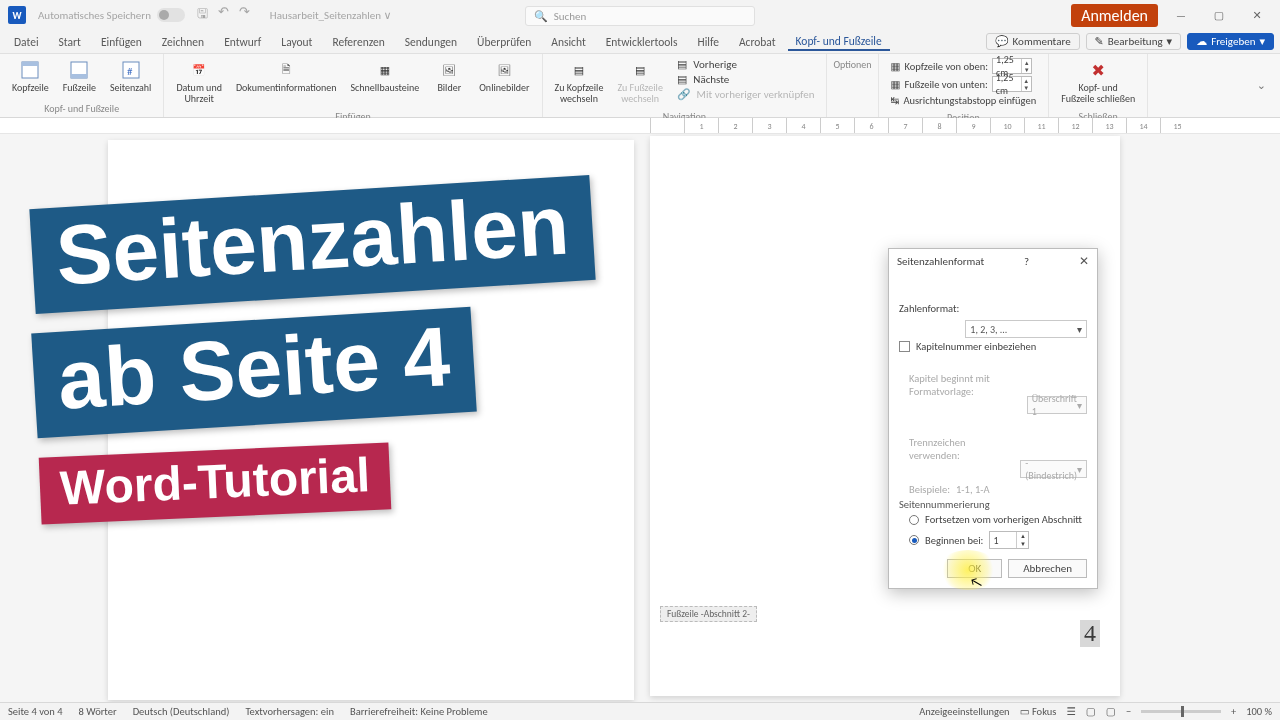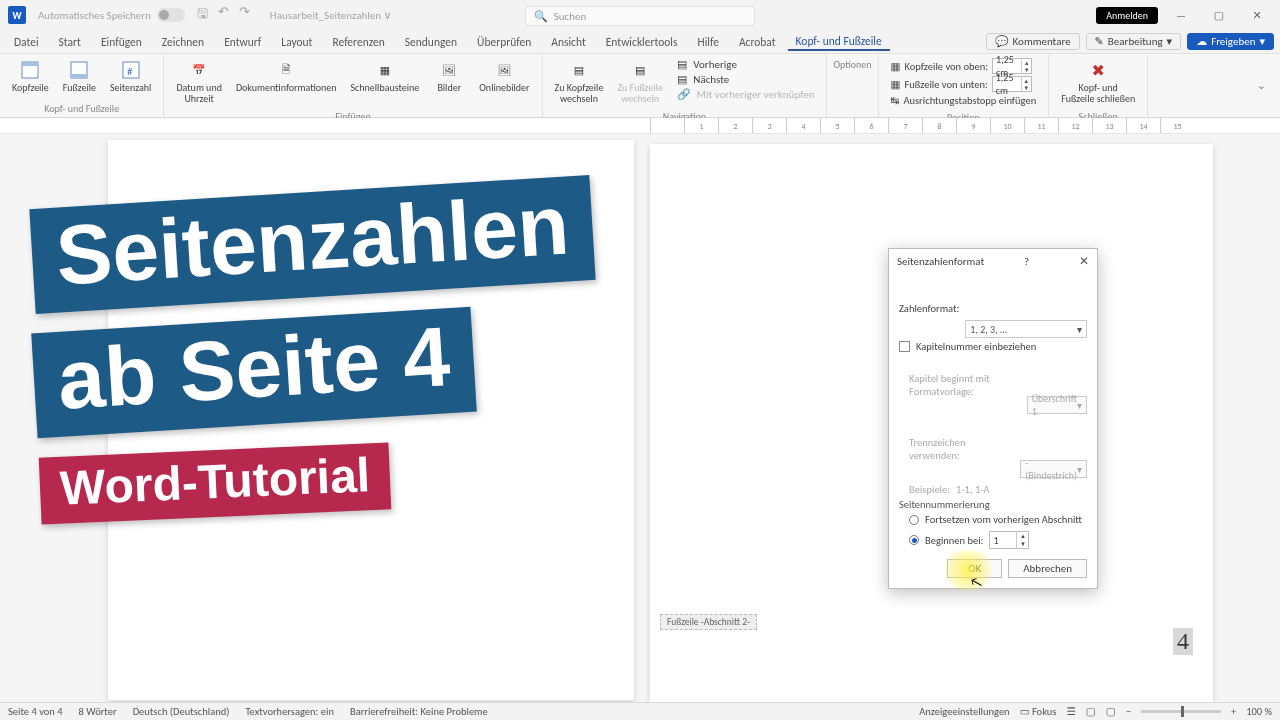--- a/index.html
+++ b/index.html
@@ -6,21 +6,21 @@
     body { width:1280px; height:720px; overflow:hidden; background:#f3f3f3; font-size:11px; color:#333; position:relative; }
     .titlebar { height:30px; background:#f3f3f3; display:flex; align-items:center; padding:0 8px; gap:12px; }
     .titlebar .word-icon { width:18px; height:18px; background:#185abd; border-radius:2px; color:#fff; font-size:10px; font-weight:bold; display:flex; align-items:center; justify-content:center; }
     .titlebar .autosave { display:flex; align-items:center; gap:6px; color:#a5a5a5; font-size:11px; }
     .toggle { width:28px; height:14px; background:#e2e2e2; border-radius:7px; position:relative; }
     .toggle::after { content:""; position:absolute; width:10px; height:10px; border-radius:50%; background:#aaa; top:2px; left:2px; }
     .titlebar .qat { display:flex; gap:10px; color:#a5a5a5; font-size:13px; }
     .titlebar .docname { color:#a5a5a5; margin-left:8px; }
     .titlebar .search { position:absolute; left:50%; transform:translateX(-50%); top:6px; width:230px; height:20px; background:#fafafa; border:1px solid #e0e0e0; border-radius:3px; display:flex; align-items:center; padding:0 8px; color:#9a9a9a; gap:6px; }
     .titlebar .right { margin-left:auto; display:flex; align-items:center; gap:8px; }
-    .signin-btn { background:#000000; color:#fff; padding:2px 10px; border-radius:3px; font-size:10px; }
+    .signin-btn { background:#c2410c; color:#fff; padding:2px 10px; border-radius:3px; font-size:16px; }
     .win-btn { width:30px; text-align:center; color:#666; font-size:11px; }
 
     .tabs { height:24px; display:flex; align-items:center; padding:0 6px; gap:4px; background:#f3f3f3; border-bottom:1px solid #e0e0e0; }
     .tab { padding:2px 8px; color:#5a5a5a; font-size:11.5px; cursor:pointer; }
     .tab.active { color:#2b579a; border-bottom:2px solid #2b579a; padding-bottom:1px; }
     .tabs .right { margin-left:auto; display:flex; gap:6px; }
     .pill { border:1px solid #cfcfcf; padding:1px 8px; border-radius:3px; display:flex; align-items:center; gap:4px; font-size:11px; color:#444; }
     .pill.share { background:#185abd; color:#fff; border-color:#185abd; }
 
     .ribbon { height:64px; background:#f7f7f7; border-bottom:1px solid #d8d8d8; display:flex; }
@@ -41,21 +41,21 @@
     .spin .arrows { width:10px; display:flex; flex-direction:column; font-size:6px; color:#555; border-left:1px solid #ccc; }
     .spin .arrows div { height:7px; display:flex; align-items:center; justify-content:center; }
 
     .ruler { height:16px; background:#fff; border-bottom:1px solid #e6e6e6; position:relative; margin-left:0; }
     .ruler-track { position:absolute; left:650px; right:6px; top:0; bottom:0; display:flex; align-items:center; font-size:8px; color:#888; }
     .ruler-track .tick { width:34px; text-align:center; border-left:1px solid #ccc; height:100%; display:flex; align-items:center; justify-content:center; }
 
     .canvas { position:absolute; top:134px; left:0; right:0; bottom:18px; background:#f5f5f5; overflow:hidden; }
     .page { position:absolute; background:#fff; box-shadow:0 2px 6px rgba(0,0,0,0.15); }
     .page.left { left:108px; top:6px; width:526px; height:560px; }
-    .page.right { left:650px; top:10px; width:563px; height:560px; }
+    .page.right { left:650px; top:2px; width:470px; height:560px; }
     .footer-tag { position:absolute; top:470px; left:10px; font-size:9.5px; color:#666; background:#eee; border:1px dashed #bbb; padding:1px 6px; }
     .pagenum { position:absolute; right:20px; top:484px; font-size:24px; font-family:"Times New Roman",serif; color:#3a3a3a; background:#d8d8d8; padding:0 4px; }
 
     
     .banner { position:absolute; background:#1e5a86; color:#fff; font-weight:700; font-family:Arial,sans-serif; padding:6px 24px; transform:rotate(-3.5deg); box-shadow:2px 3px 6px rgba(0,0,0,0.25); }
     .banner.b1 { left:32px; top:192px; font-size:84px; padding:0 24px 8px; }
     .banner.b2 { left:34px; top:320px; font-size:84px; padding:0 24px 8px; }
     .banner.b3 { left:40px; top:450px; background:#b7284f; font-size:48px; padding:4px 20px 8px; transform:rotate(-2.5deg); }
 
     

